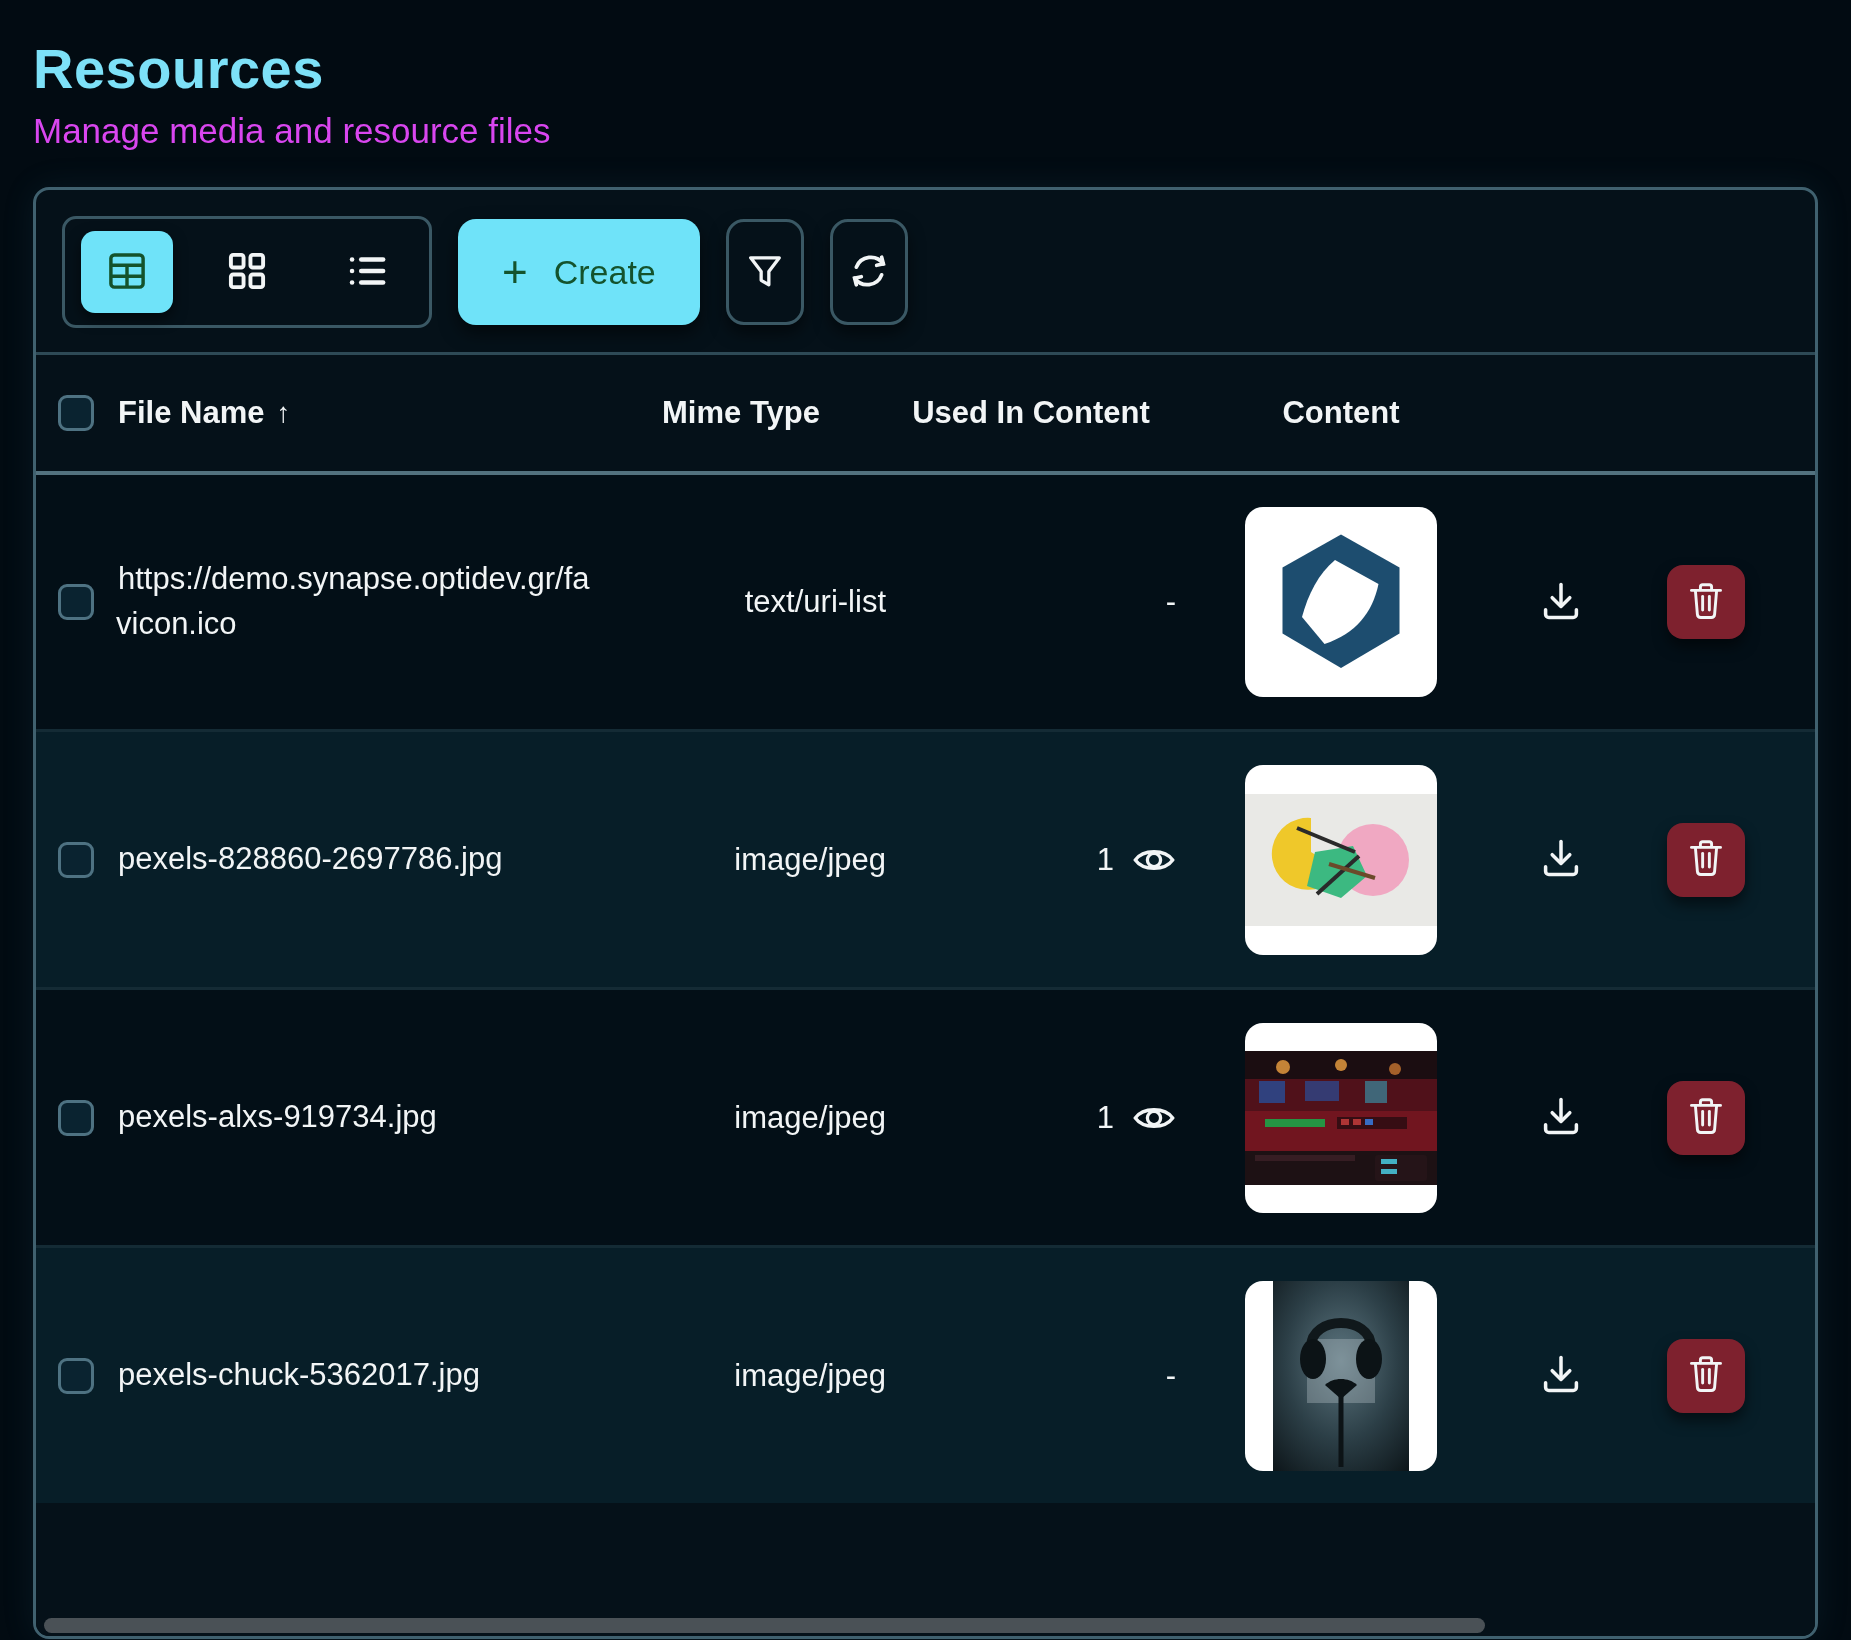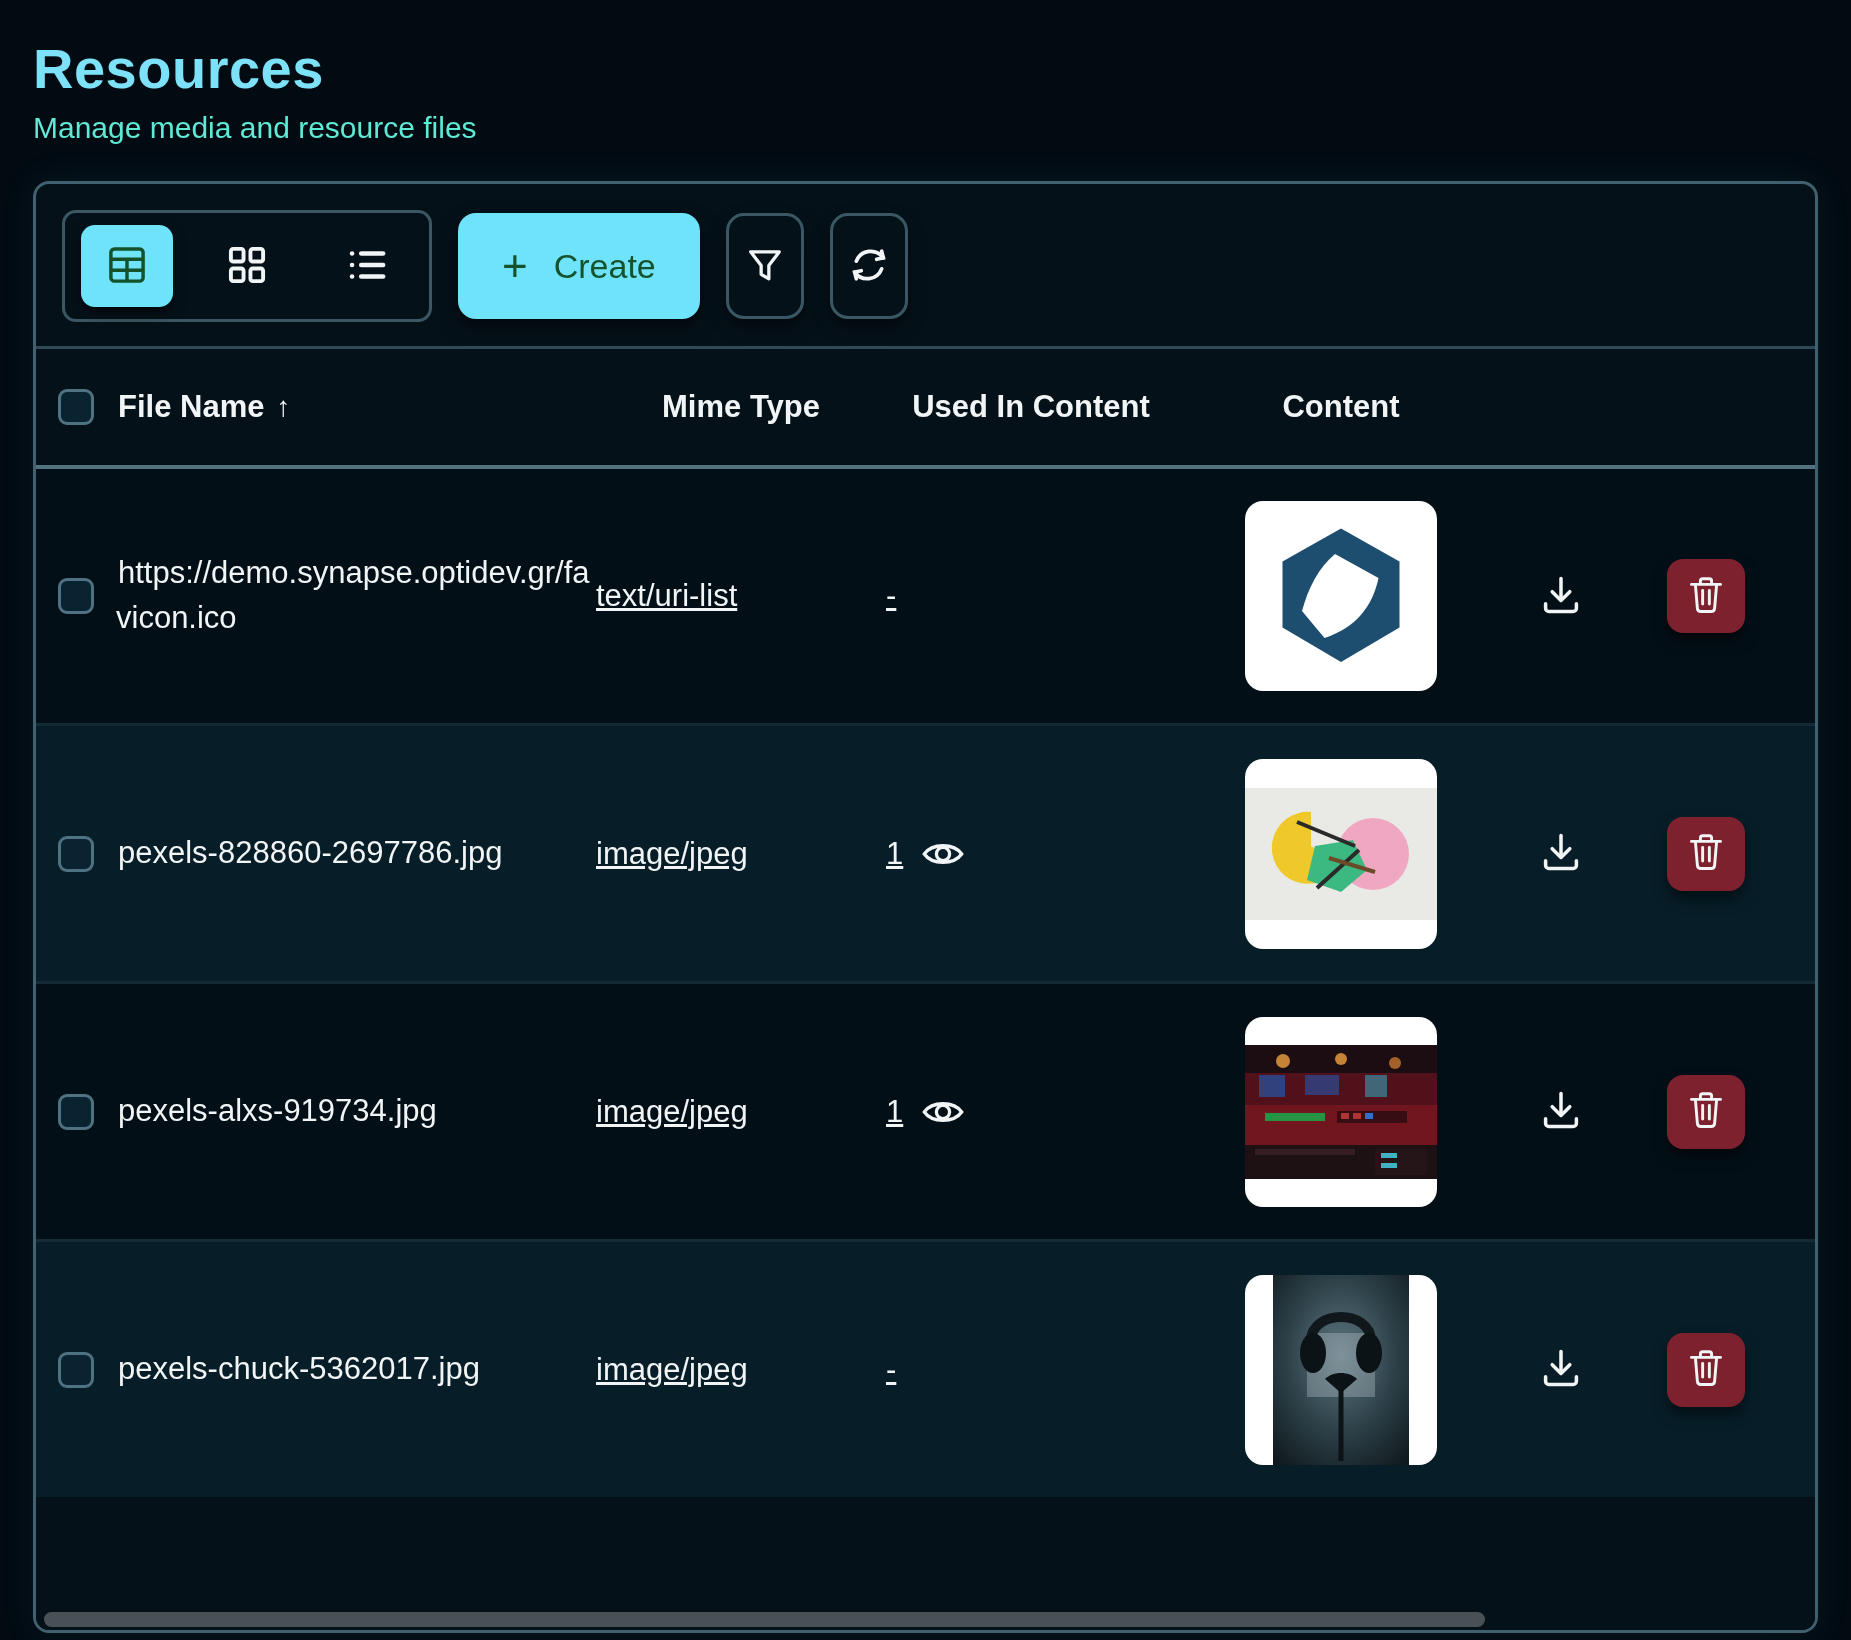--- a/index.html
+++ b/index.html
@@ -9,21 +9,21 @@
     font-family:"Liberation Sans", sans-serif;
     color:#f2f5f6;
   }
   .page { padding:28px 17px 0 33px;border-radius:7px; }
 
   
   .page-title {
     color:#7de1f8; font-size:56px; font-weight:bold; letter-spacing:0.5px;
     margin-top:8px;
   }
-  .page-subtitle { color:#5eead4; font-size:30px; margin-top:10px; }
+  .page-subtitle { color:#d946ef; font-size:35px; margin-top:10px; }
 
   
   .panel {
     margin-top:36px; width:1785px; height:1452px;
     background:#051119; border:3px solid #40616f; border-radius:16px;
     overflow:hidden; position:relative;
     box-shadow:0 0 34px rgba(70,150,175,0.10);
     display:flex; flex-direction:column;
   }
 
@@ -71,21 +71,21 @@
   .checkbox {
     width:36px; height:36px; border:3px solid #4e7282; border-radius:9px;
     background:#0a2330; display:inline-block; cursor:pointer;
   }
   .tbody { display:flex; flex-direction:column; }
   .trow { min-height:258px; border-top:4px solid #53727f; font-size:31px; }
   .trow + .trow { border-top:3px solid #142b35; }
   .trow:nth-child(even) { background:#071e28; }
   .trow:nth-child(odd) { background:#030f17; }
   .filename { max-width:440px; word-break:break-all; line-height:1.45; padding-left:2px; }
-  .c-mime, .c-used { display:flex; justify-content:flex-start; align-items:center; gap:18px;text-decoration:underline; }
+  .c-mime, .c-used { display:flex; justify-content:flex-end; align-items:center; gap:18px; }
   .eye-icon { display:inline-flex; }
   .eye-icon svg { width:44px; height:32px; }
 
   .c-preview { display:flex; justify-content:center; }
   .thumb {
     width:192px; height:190px; background:#ffffff; border-radius:18px;
     overflow:hidden; display:flex; align-items:center; justify-content:center;
     cursor:pointer;
   }
   .thumb svg { display:block; }

